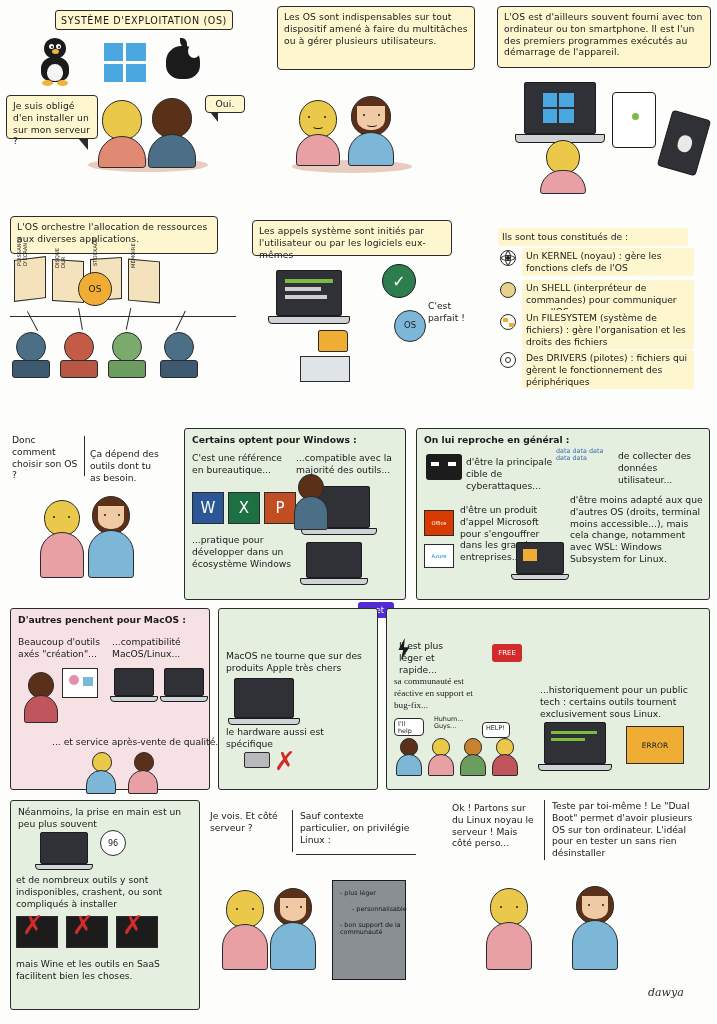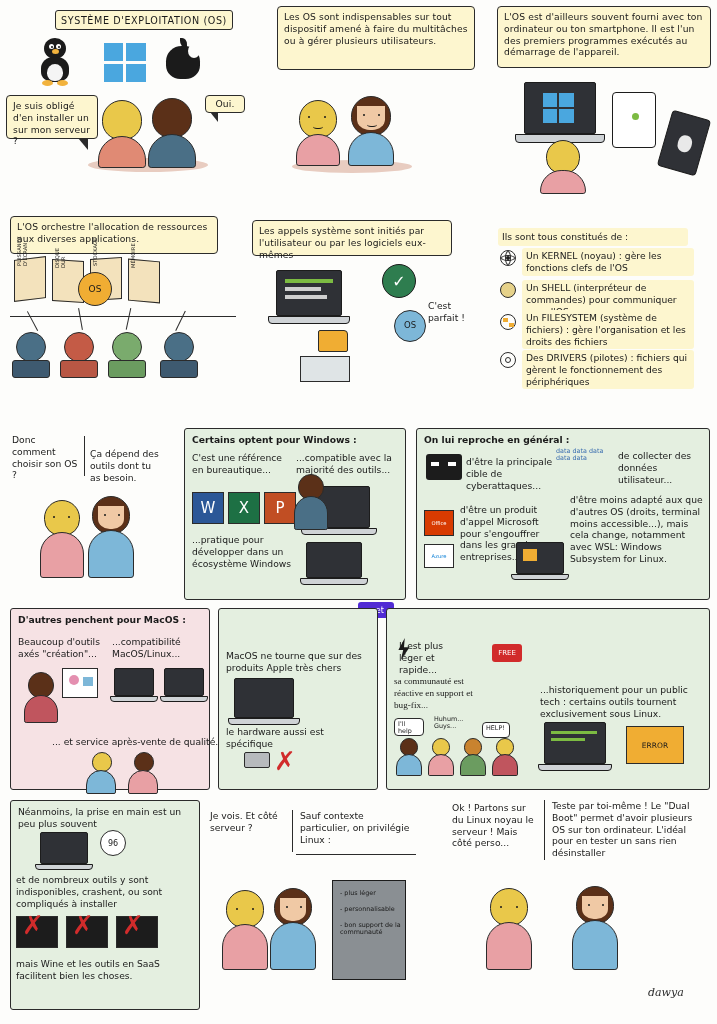--- a/index.html
+++ b/index.html
@@ -611,21 +611,21 @@
     <div class="sq" style="left:10px; top:10px; width:26px; height:23px; background:#f0c9a5; border-radius:0 0 45% 45%;"></div>
     <div class="eye" style="left:16px; top:18px;"></div>
     <div class="eye" style="left:30px; top:18px;"></div>
     <div class="body" style="left:0; top:34px; width:46px; height:48px; background:#7db7d8;"></div>
   </div>
 
   <div class="tower" style="left:332px; top:880px; width:74px; height:100px; background:#8a8f93;"></div>
   <div class="plain tiny" style="left:340px; top:890px; width:62px;">
     <span>- plus léger</span>
   </div>
-  <div class="plain tiny" style="left:340px; top:906px; width:62px;">
+  <div class="plain tiny" style="left:352px; top:906px; width:62px;">
     <span>- personnalisable</span>
   </div>
   <div class="plain tiny" style="left:340px; top:922px; width:62px;">
     <span>- bon support de la communauté</span>
   </div>
 
   <div class="plain" style="left:452px; top:802px; width:84px;">
     <span>Ok ! Partons sur du Linux noyau le serveur ! Mais côté perso...</span>
   </div>
   <div class="vr" style="left:544px; top:800px; height:60px;"></div>

